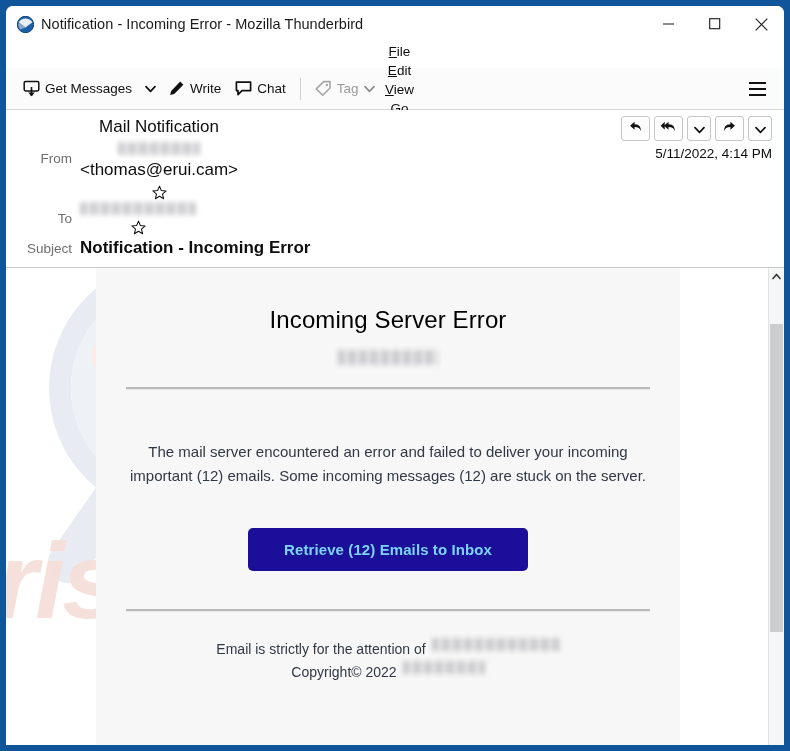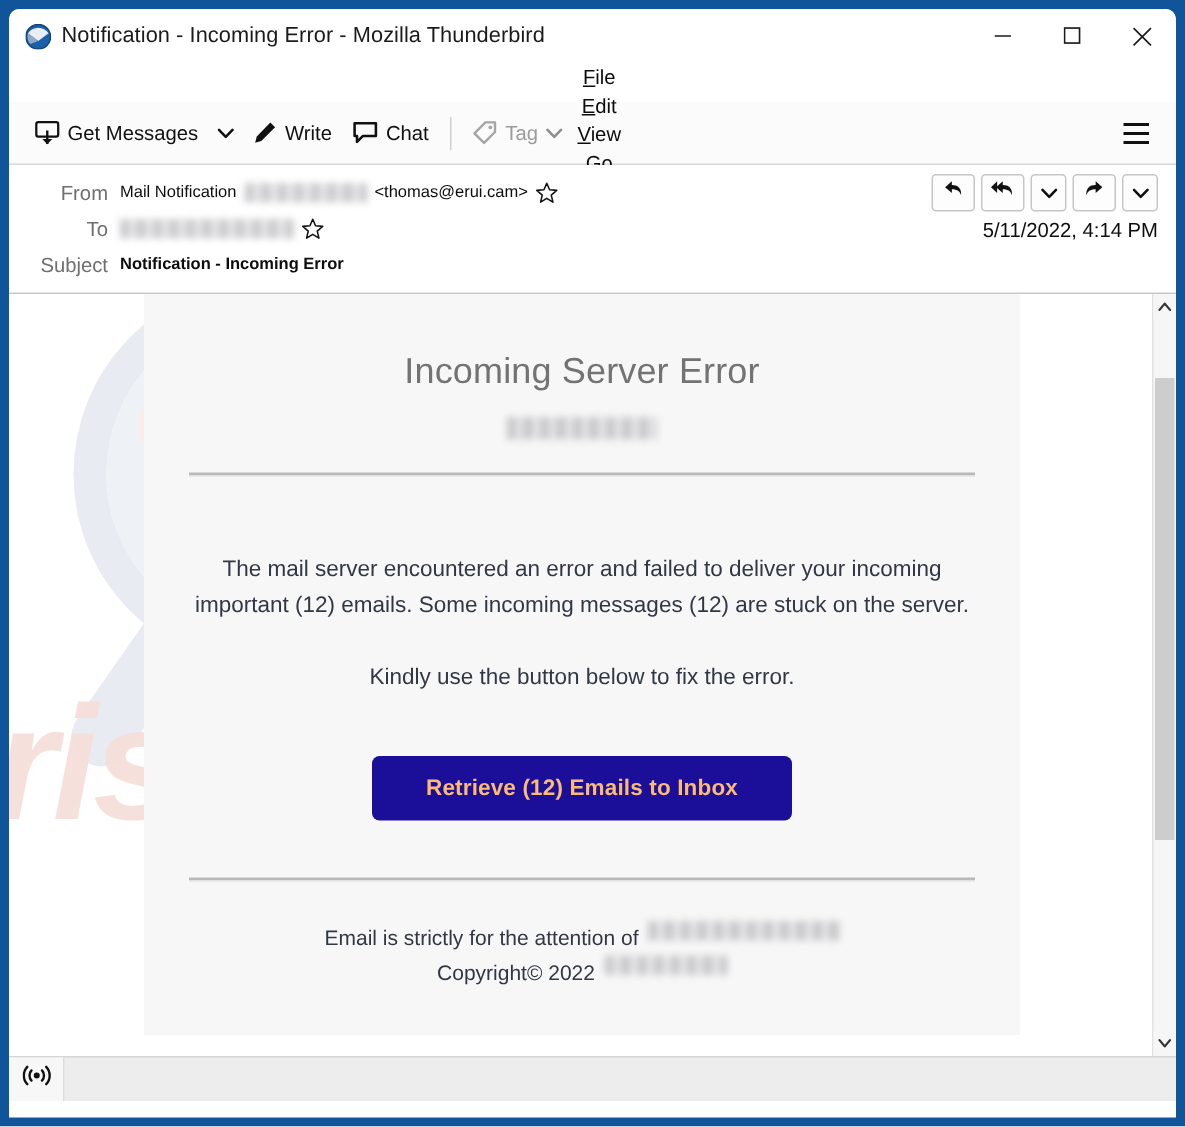--- a/index.html
+++ b/index.html
@@ -152,26 +152,27 @@
   }
   .hdr-label {
     width: 66px;
     text-align: right;
     padding-right: 8px;
     font-size: 13.5px;
     color: #6f6f6f;
     flex: none;
   }
   .hdr-value {
-    font-size: 11px;
+    font-size: 17px;
     color: #0d0d0d;
     display: flex;
     align-items: center;
     gap: 5px;
     flex-wrap: nowrap;
+    flex-direction: column;
   }
   .hdr-value.bold { font-weight: bold; }
   .redact {
     display: inline-block;
     border-radius: 1px;
     background:
       repeating-linear-gradient(90deg,
         rgba(160,160,165,0.55) 0px, rgba(160,160,165,0.55) 5px,
         rgba(226,226,229,0.85) 7px, rgba(226,226,229,0.85) 11px);
     filter: blur(2.6px);
@@ -266,21 +267,21 @@
   #email-inner {
     position: relative;
     z-index: 2;
     text-align: center;
     padding: 0 20px;
     box-sizing: border-box;
     width: 100%;
   }
   #email-title {
     font-size: 24px;
-    color: #737373;
+    color: #000000;
     padding-top: 38px;
     letter-spacing: 0.1px;
   }
   #email-domain-wrap {
     margin-top: 13px;
     height: 20px;
     display: flex;
     justify-content: center;
     align-items: center;
   }
@@ -300,21 +301,21 @@
   #email-para2 {
     font-size: 15px;
     color: #303845;
     line-height: 24px;
     margin: 24px auto 0 auto;
   }
   #btn-wrap { margin-top: 40px; }
   #cta-button {
     display: inline-block;
     background: #1b0f9a;
-    color: #fdba74;
+    color: #7dd3fc;
     font-size: 15px;
     font-weight: bold;
     padding: 13px 36px;
     border-radius: 5px;
     letter-spacing: 0.1px;
   }
   #hr2 { margin-top: 38px; }
   #footer {
     margin-top: 26px;
     font-size: 14px;
@@ -571,21 +572,20 @@
         </div>
 
         <div id="email-card">
           <div id="email-inner">
             <div id="email-title">Incoming Server Error</div>
             <div id="email-domain-wrap">
               <span class="redact" style="width:100px;height:15px;"></span>
             </div>
             <div class="hr"></div>
             <div id="email-para1">The mail server encountered an error and failed to deliver your incoming important (12) emails. Some incoming messages (12) are stuck on the server.</div>
-            <div id="email-para2">Kindly use the button below to fix the error.</div>
             <div id="btn-wrap">
               <span id="cta-button">Retrieve (12) Emails to Inbox</span>
             </div>
             <div class="hr" id="hr2"></div>
             <div id="footer">
               <div class="foot-line">
                 <span>Email is strictly for the attention of</span>
                 <span class="redact" style="width:128px;height:13px;"></span>
               </div>
               <div class="foot-line">

